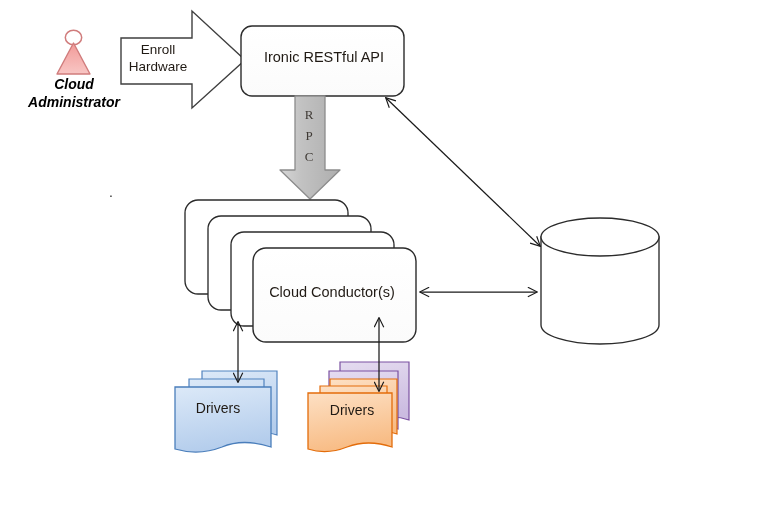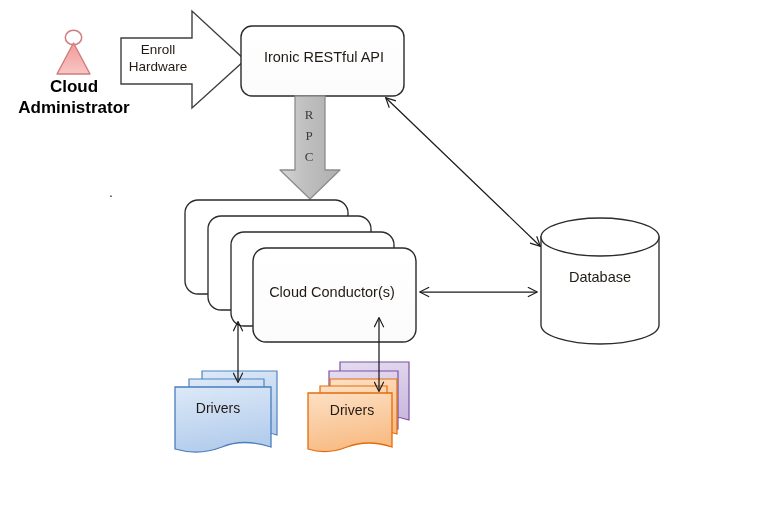--- a/index.html
+++ b/index.html
@@ -43,23 +43,24 @@
   .lbl-database {
     left: 540px; top: 268px; width: 120px;
     font-size: 14.5px;
   }
   .lbl-enroll {
     left: 114px; top: 42px; width: 88px;
     font-size: 13.5px;
   }
   .lbl-actor {
     left: 18px; top: 76px; width: 112px;
-    font-size: 17px;
+    font-size: 14px;
     font-weight: bold;
     color: #000000;
+    font-style: italic;
   }
   .lbl-drivers-blue {
     left: 178px; top: 400px; width: 80px;
     font-size: 14px;
   }
   .lbl-drivers-orange {
     left: 312px; top: 402px; width: 80px;
     font-size: 14px;
   }
   .lbl-rpc {
@@ -180,21 +181,20 @@
 Hardware</div>
 
   <div class="lbl lbl-api">Ironic RESTful API</div>
 
   <div class="lbl lbl-rpc">R
 P
 C</div>
 
   <div class="lbl lbl-conductor">Cloud Conductor(s)</div>
 
-  <div class="lbl lbl-database">Database</div>
 
   <div class="lbl lbl-drivers-blue">Drivers</div>
 
   <div class="lbl lbl-drivers-orange">Drivers</div>
 
   <div class="lbl lbl-dot">.</div>
 
 </div>
 
 </body></html>

